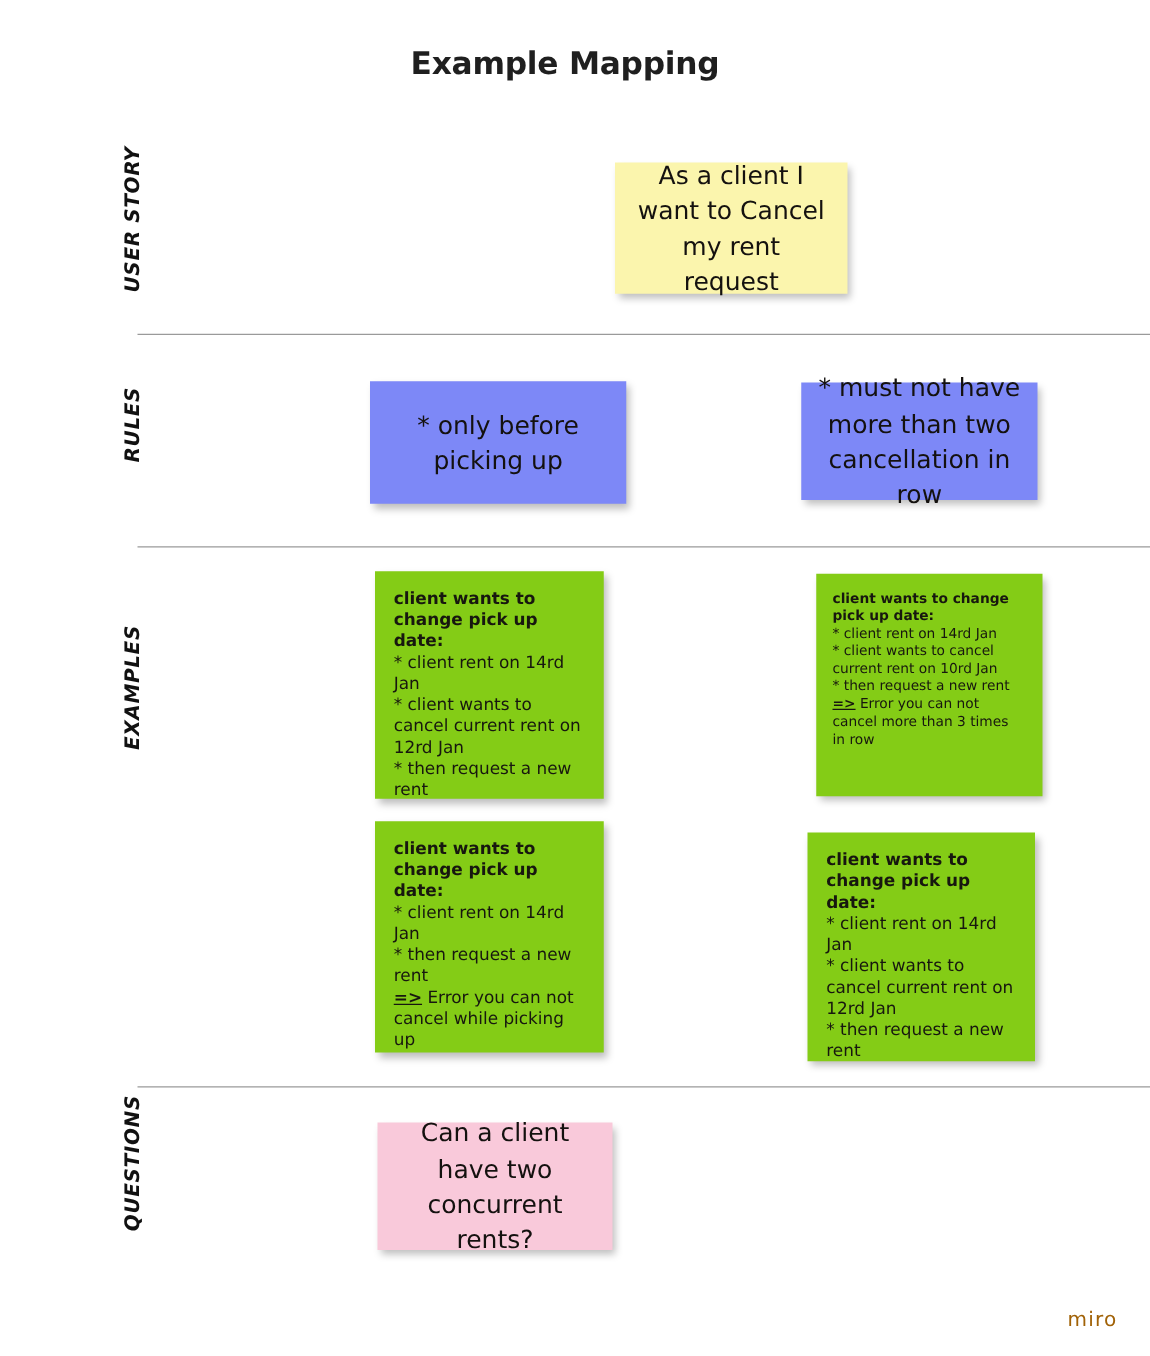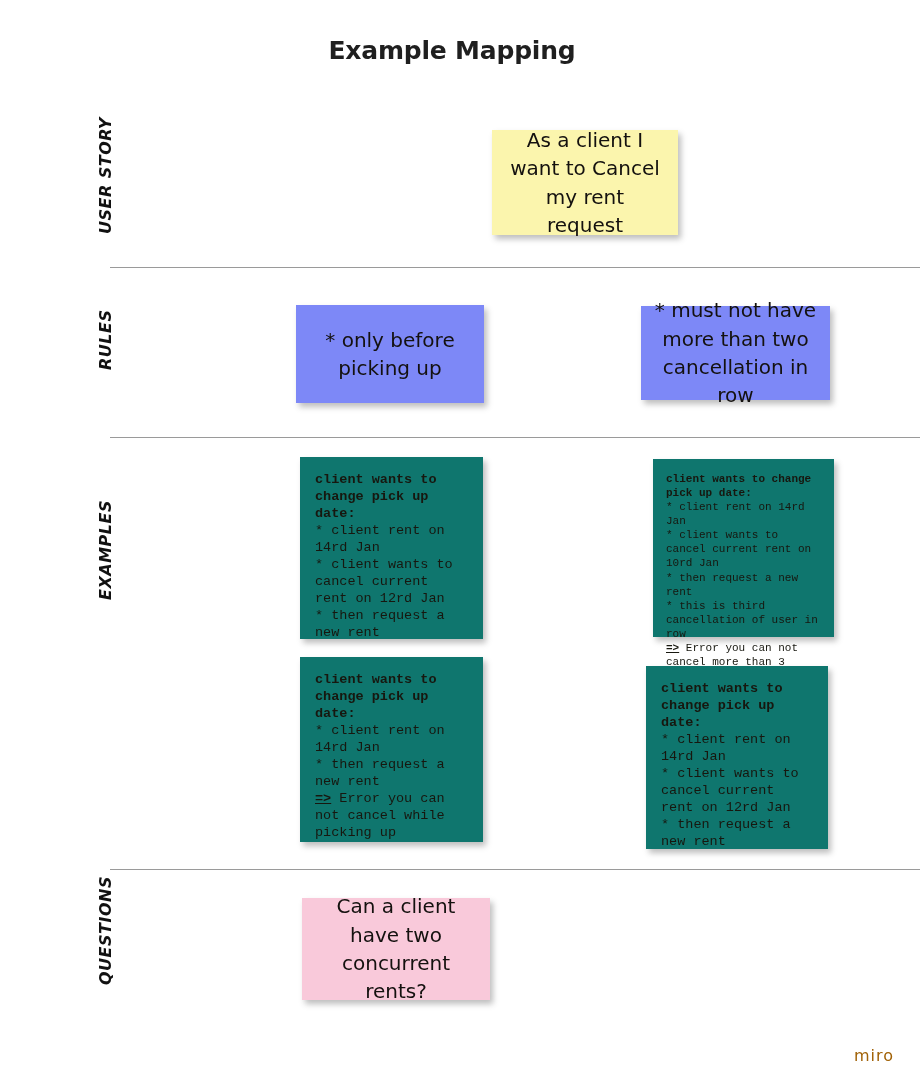--- a/index.html
+++ b/index.html
@@ -72,21 +72,21 @@
     justify-content: center;
     text-align: center;
   }
   .note-text {
     display: block;
     width: 100%;
   }
 
   .note.yellow  { background: #fbf5ad; }
   .note.blue    { background: #7d88f7; }
-  .note.green   { background: #0f766e; font-family: Liberation Mono, monospace; }
+  .note.green   { background: #84cc16; }
   .note.pink    { background: #f9c9da; }
 
   
   .hand {
     font-family: "DejaVu Sans", sans-serif;
     font-size: 20px;
     line-height: 1.42;
     color: #14110f;
   }
 
@@ -137,41 +137,40 @@
   <div class="row-label" style="left:96px; top:370px;">RULES</div>
 
   <div class="row-label" style="left:96px; top:600px;">EXAMPLES</div>
 
   <div class="row-label" style="left:96px; top:985px;">QUESTIONS</div>
 
   <div class="note yellow center hand" style="left:492px; top:130px; width:186px; height:105px; padding:0 14px;">
     <span class="note-text">As a client I want to Cancel my rent request</span>
   </div>
 
-  <div class="note blue center hand" style="left:296px; top:305px; width:188px; height:98px; padding:4px 14px;">
+  <div class="note blue center hand" style="left:296px; top:305px; width:205px; height:98px; padding:4px 14px;">
     <span class="note-text">* only before picking up</span>
   </div>
 
   <div class="note blue center hand" style="left:641px; top:306px; width:189px; height:94px; padding:0 12px;">
     <span class="note-text">* must not have more than two cancellation in row</span>
   </div>
 
   <div class="note green example size-normal" style="left:300px; top:457px; width:183px; height:182px;">
     <span class="hdr">client wants to change pick up date:</span>
     <span class="ln">* client rent on 14rd Jan</span>
     <span class="ln">* client wants to cancel current rent on 12rd Jan</span>
     <span class="ln">* then request a new rent</span>
   </div>
 
   <div class="note green example size-small" style="left:653px; top:459px; width:181px; height:178px;">
     <span class="hdr">client wants to change pick up date:</span>
     <span class="ln">* client rent on 14rd Jan</span>
     <span class="ln">* client wants to cancel current rent on 10rd Jan</span>
     <span class="ln">* then request a new rent</span>
-    <span class="ln">* this is third cancellation of user in row</span>
     <span class="ln"><span class="arrow">=&gt;</span><span> Error you can not cancel more than 3 times in row</span></span>
   </div>
 
   <div class="note green example size-normal" style="left:300px; top:657px; width:183px; height:185px;">
     <span class="hdr">client wants to change pick up date:</span>
     <span class="ln">* client rent on 14rd Jan</span>
     <span class="ln">* then request a new rent</span>
     <span class="ln"><span class="arrow">=&gt;</span><span> Error you can not cancel while picking up</span></span>
   </div>
 

